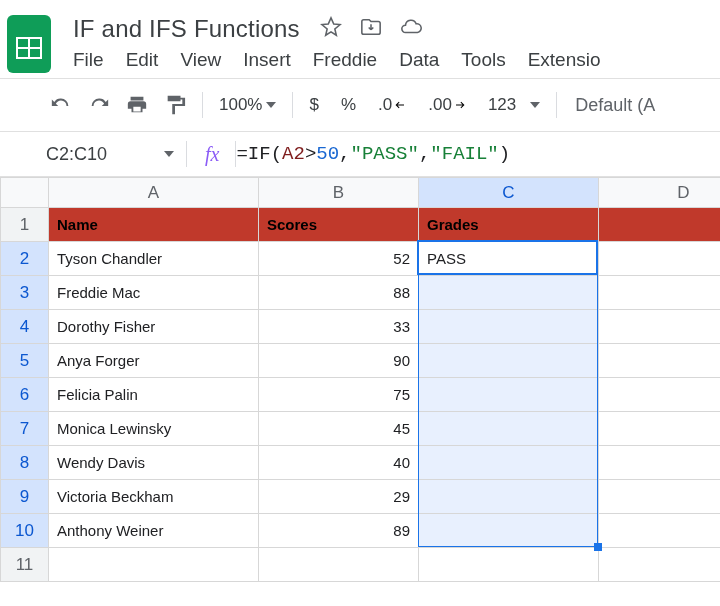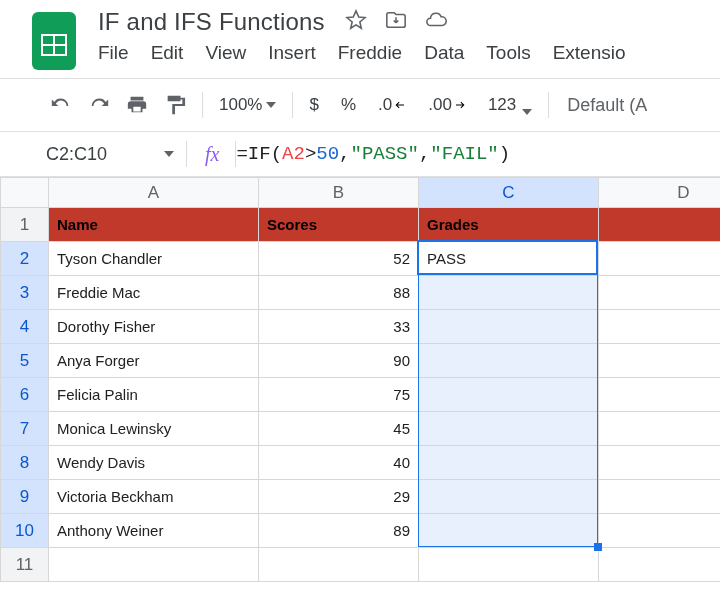--- a/index.html
+++ b/index.html
@@ -1,20 +1,20 @@
 <!DOCTYPE html>
 <html><head>
 <meta charset="utf-8">
 <style>
   * { box-sizing: border-box; }
   html, body { margin:0; padding:0; font-family: Arial, Helvetica, sans-serif; background:#fff; color:#202124; }
   body { width:720px; height:606px; overflow:hidden; position:relative; }
 
   
-  .titlebar { display:flex; align-items:flex-start; padding:8px 0 0 28px; height:78px; }
+  .titlebar { display:flex; align-items:center; padding:8px 0 0 3px; height:78px; }
   .logo { width:52px; height:64px; display:flex; align-items:flex-start; justify-content:center; padding-top:4px; }
   .logo-box { width:44px; height:58px; background:#0f9d58; border-radius:6px; position:relative; }
   .logo-box::after { content:""; position:absolute; left:9px; right:9px; top:22px; bottom:14px; background:
      linear-gradient(#fff,#fff), linear-gradient(#fff,#fff), linear-gradient(#fff,#fff), linear-gradient(#fff,#fff),
      linear-gradient(#fff,#fff), linear-gradient(#fff,#fff);
      background-repeat:no-repeat;
      background-size: 100% 2px, 100% 2px, 100% 2px, 2px 100%, 2px 100%, 2px 100%;
      background-position: 0 0, 0 50%, 0 100%, 0 0, 50% 0, 100% 0;
   }
   .title-stack { display:flex; flex-direction:column; gap:6px; padding-left:18px; }
@@ -39,21 +39,21 @@
   .default-font { color:#5f6368; font-size:18px; padding-left:10px; white-space:nowrap;}
 
   
   .fxrow { height:46px; display:flex; align-items:center; border-top:1px solid #e0e0e0; border-bottom:1px solid #e0e0e0; }
   .namebox { width:150px; height:100%; display:flex; align-items:center; justify-content:space-between; padding:0 12px 0 10px; font-size:18px; color:#3c4043;margin-left:36px; }
   .fx-sep { width:1px; height:60%; background:#dadce0; }
   .fx-icon { font-style:italic; font-family: "Times New Roman", serif; color:#8b5cf6; font-size:20px; padding:0 16px 0 18px; }
   .formula { font-family: Consolas, "Courier New", monospace; font-size:19px; display:flex; align-items:center; }
   .formula .p { color:#202124; }
   .formula .fn { color:#202124; }
-  .formula .ref { color:#ef4444; }
+  .formula .ref { color:#7f1d1d; }
   .formula .num { color:#1967d2; }
   .formula .str { color:#188038; }
 
   
   .grid-wrap { position:relative; }
   table.sheet { border-collapse:collapse; table-layout:fixed; width:720px; }
   .sheet th, .sheet td { border:1px solid #d7d7d7; height:34px; font-size:15px; }
   .sheet thead th { background:#f8f9fa; color:#5f6368; font-weight:400; text-align:center; height:30px; font-size:17px; }
   .sheet thead th.corner { background:#f8f9fa; }
   .sheet tbody th.rowhdr { background:#f1f3f4; color:#5f6368; font-weight:400; text-align:center; width:48px; font-size:17px; }
@@ -141,21 +141,21 @@
   <div class="sep"></div>
   <div class="numfmt">
     <span class="itm">$</span>
     <span class="itm">%</span>
     <span class="itm"><span>.0</span><svg style="width:12px;height:12px;vertical-align:-1px;margin-left:2px" viewBox="0 0 24 24">
           <path d="M20 11H7l4-4-1.4-1.4L3 12l6.6 6.4L11 17l-4-4h13z"></path>
         </svg></span>
     <span class="itm"><span>.00</span><svg style="width:12px;height:12px;vertical-align:-1px;margin-left:2px" viewBox="0 0 24 24">
           <path d="M4 11h13l-4-4 1.4-1.4L21 12l-6.6 6.4L13 17l4-4H4z"></path>
         </svg></span>
-    <span class="itm" style="display:flex;align-items:flex-end;gap:2px">
+    <span class="itm" style="display:flex;align-items:center;gap:10px">
         <span>123</span>
         <span class="tri"></span>
       </span>
   </div>
   <div class="sep"></div>
   <div class="default-font">Default (A</div>
 </div>
 
 <div class="fxrow">
   <div class="namebox">

